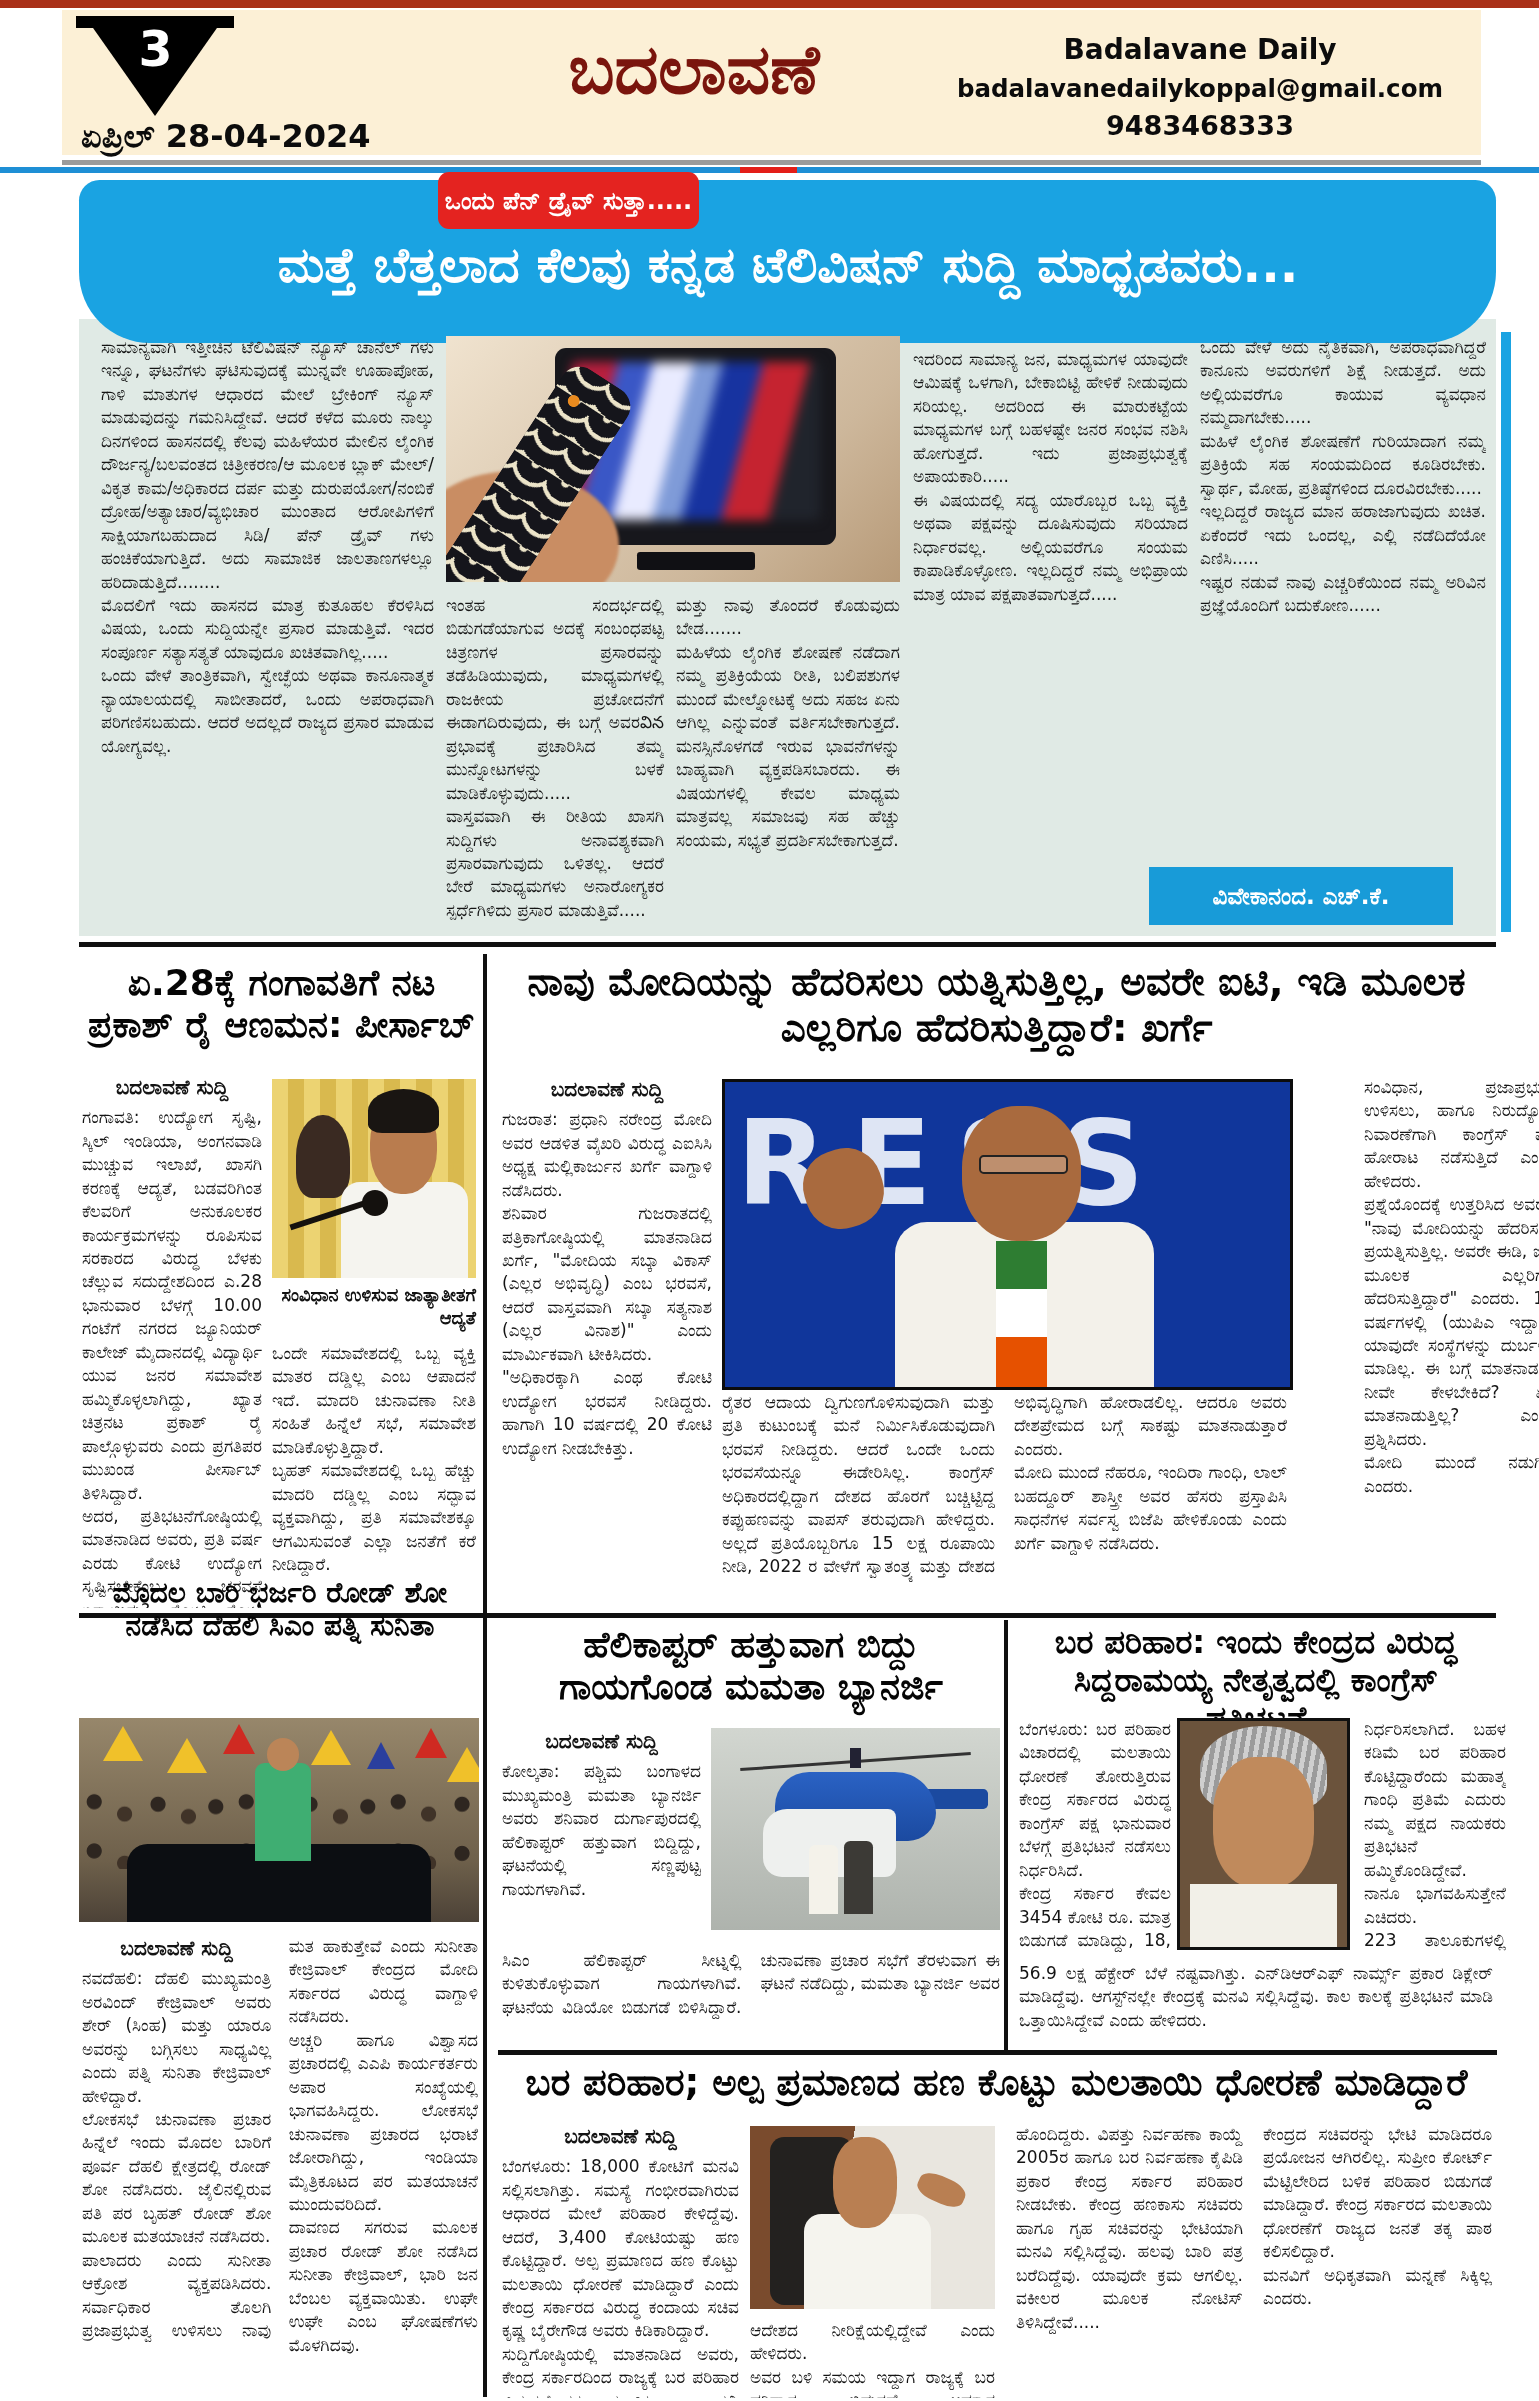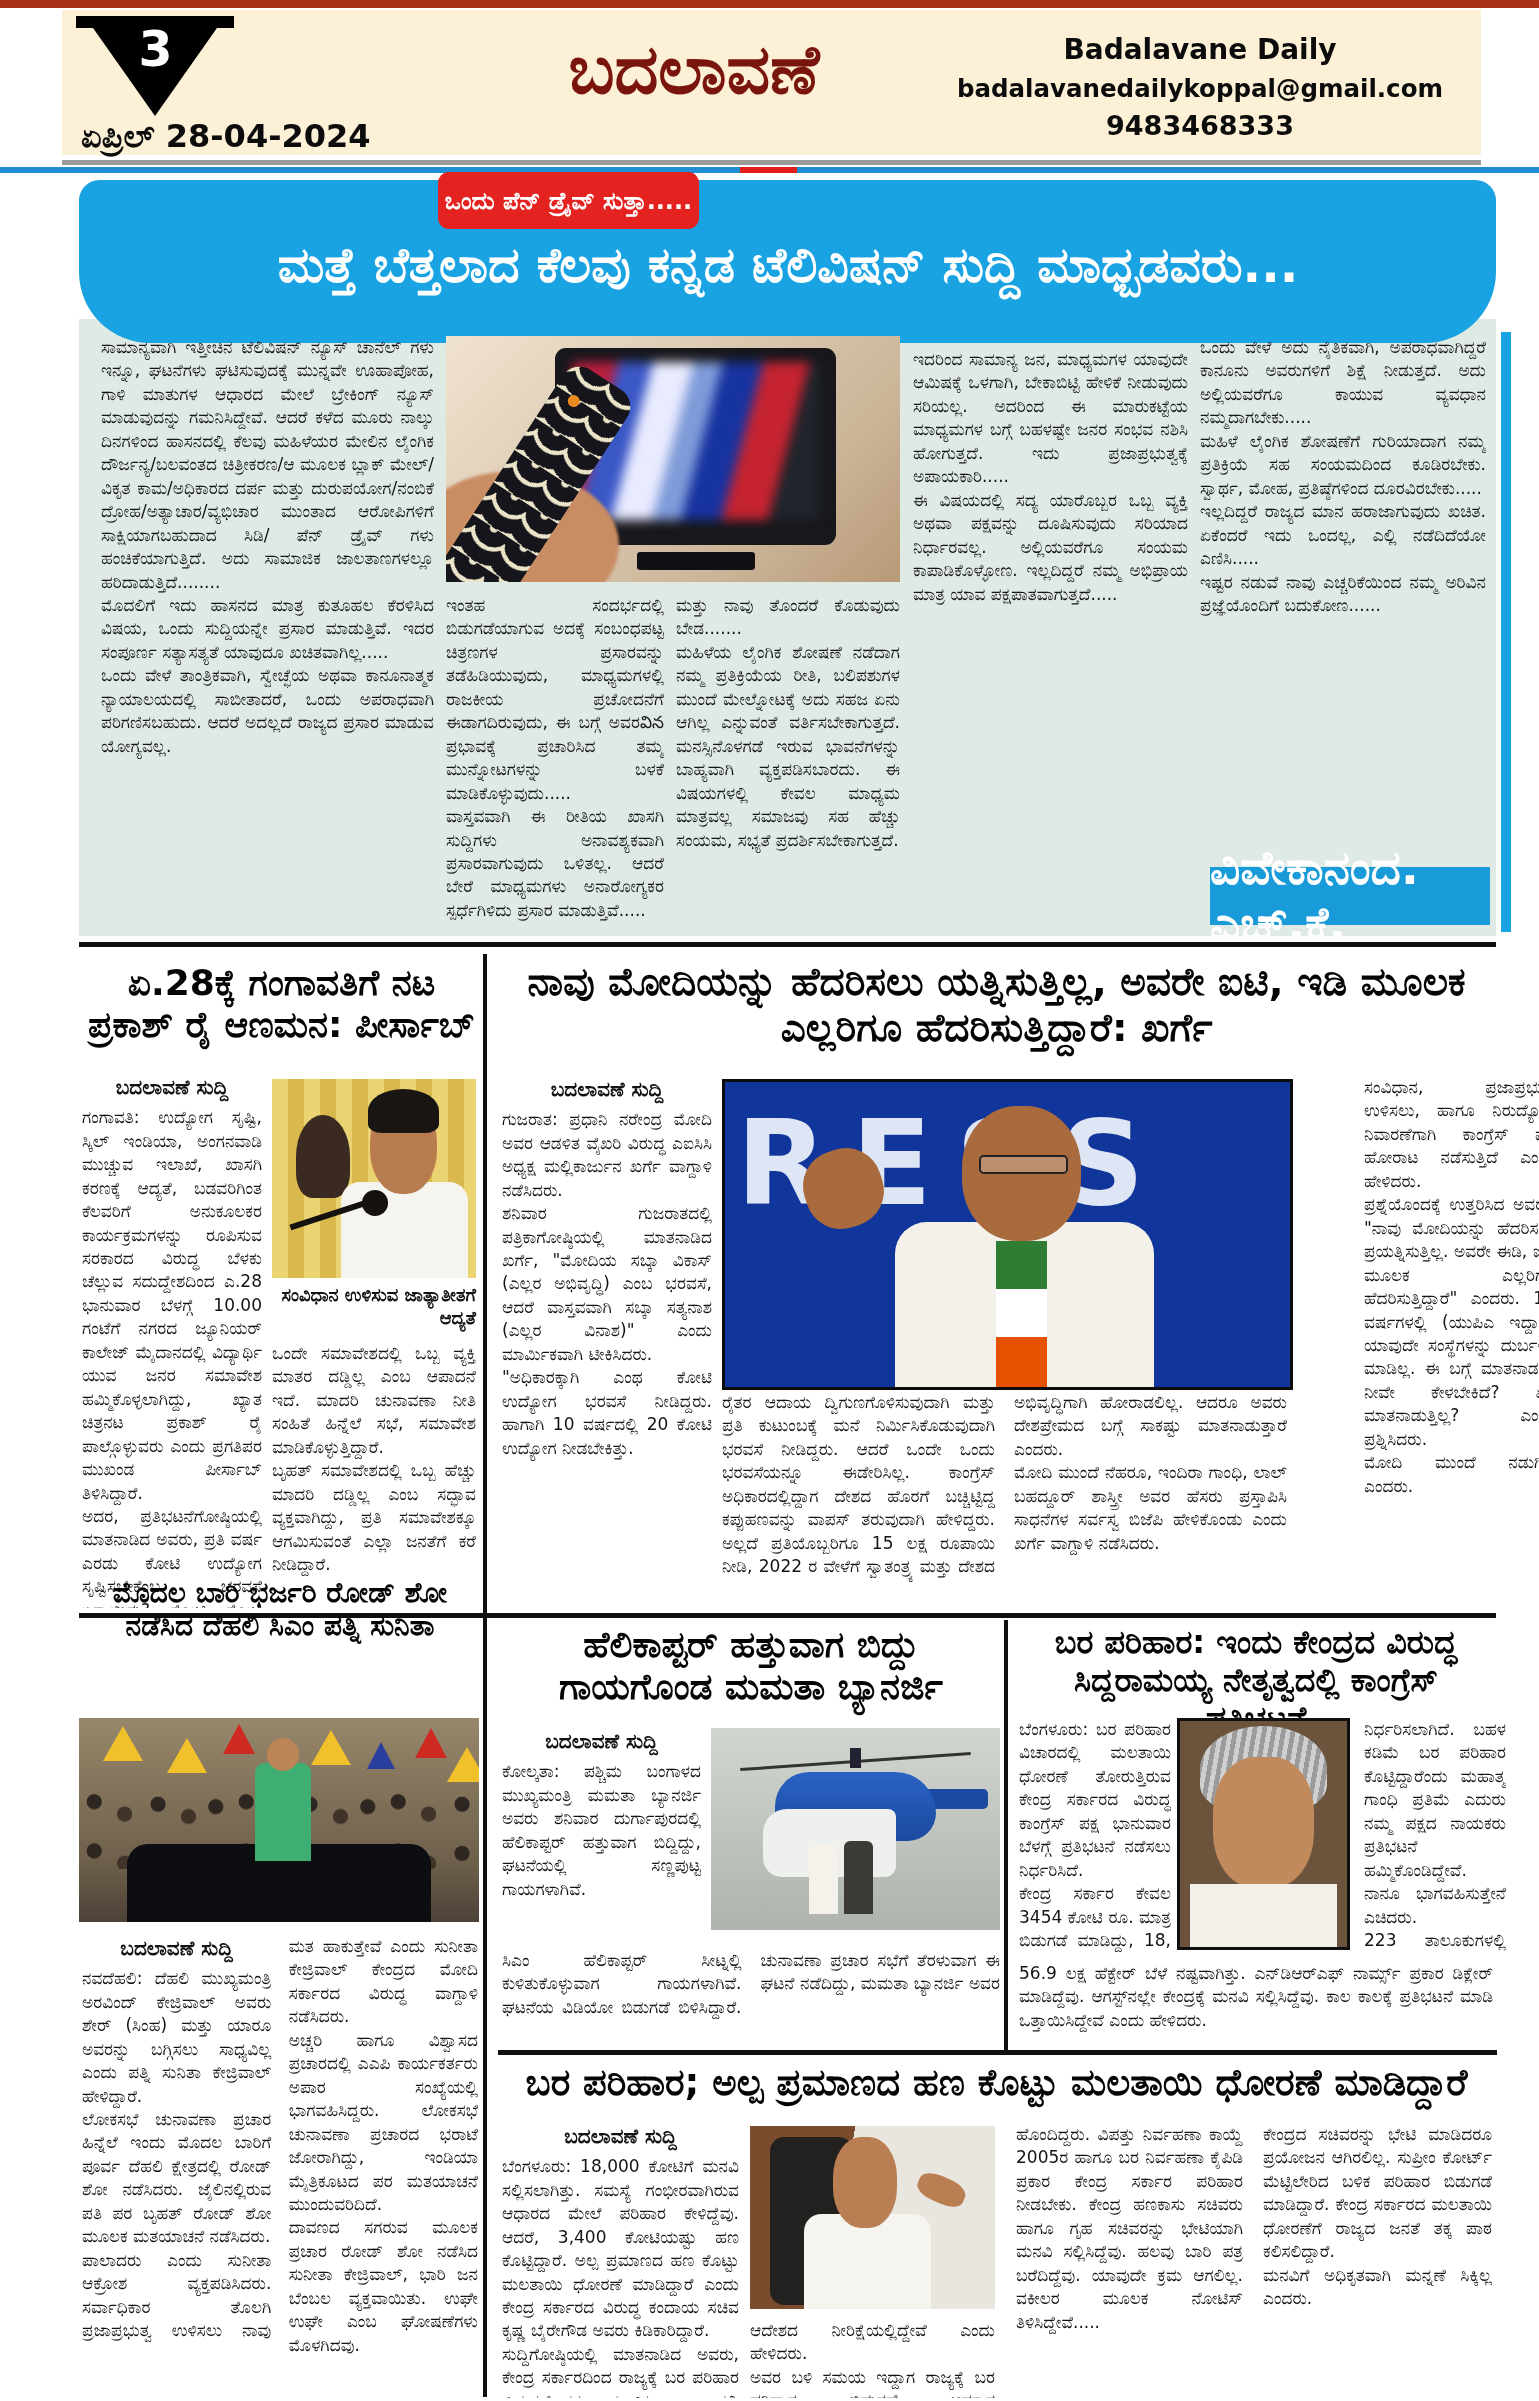--- a/index.html
+++ b/index.html
@@ -30,22 +30,22 @@
       color:#fff;font-size:24px;font-weight:700;display:flex;align-items:center;justify-content:center;z-index:3;}
   #lead-headline{left:87px;top:237px;width:1402px;text-align:center;color:#fff;
       font-size:49px;font-weight:800;z-index:2;}
   .body-text{font-size:17px;line-height:1.38;text-align:justify;white-space:pre-line;
       overflow:hidden;color:#141414;}
   #lead-col1{left:101px;top:336px;width:333px;height:591px;}
   #lead-colA{left:446px;top:594px;width:218px;height:335px;}
   #lead-colB{left:676px;top:594px;width:224px;height:335px;}
   #lead-col4{left:913px;top:348px;width:275px;height:591px;}
   #lead-col5{left:1200px;top:336px;width:286px;height:512px;}
-  #lead-signature{left:1210px;top:867px;width:280px;height:58px;background:#189bd8;color:#fff;
-      font-size:47px;font-weight:800;display:flex;align-items:center;justify-content:center;}
+  #lead-signature{left:1149px;top:867px;width:304px;height:58px;background:#189bd8;color:#fff;
+      font-size:23px;font-weight:800;display:flex;align-items:center;justify-content:center;}
   #lead-blue-strip{left:1501px;top:332px;width:10.3px;height:600px;background:#1aa3e2;}
   
   #photo-tv{left:446px;top:336px;width:454px;height:246px;background:linear-gradient(135deg,#f0e3cf,#cdb79b 70%,#b79a78);overflow:hidden;}
   #tv-frame{left:24%;top:5%;width:62%;height:80%;background:#17171c;border-radius:11px;}
   #tv-screen{left:6%;top:7%;width:88%;height:80%;border-radius:4.7px;overflow:hidden;
       background:linear-gradient(105deg,#b81f3e 0 16%,#3a57c6 16% 28%,#e9ebff 28% 42%,#7f9bd8 42% 52%,#1733a0 52% 66%,#c52330 66% 82%,#20242c 82% 100%);
       filter:blur(5.5px);}
   #tv-stand{left:42%;top:88%;width:26%;height:7%;background:#101014;border-radius:3.2px;}
   #hand{left:-8%;top:55%;width:46%;height:60%;background:#c98d63;border-radius:50%;filter:blur(1.6px);}
   #remote{left:9%;top:8%;width:17%;height:120%;background:#15151b;border-radius:20.5px;transform:rotate(33deg);

